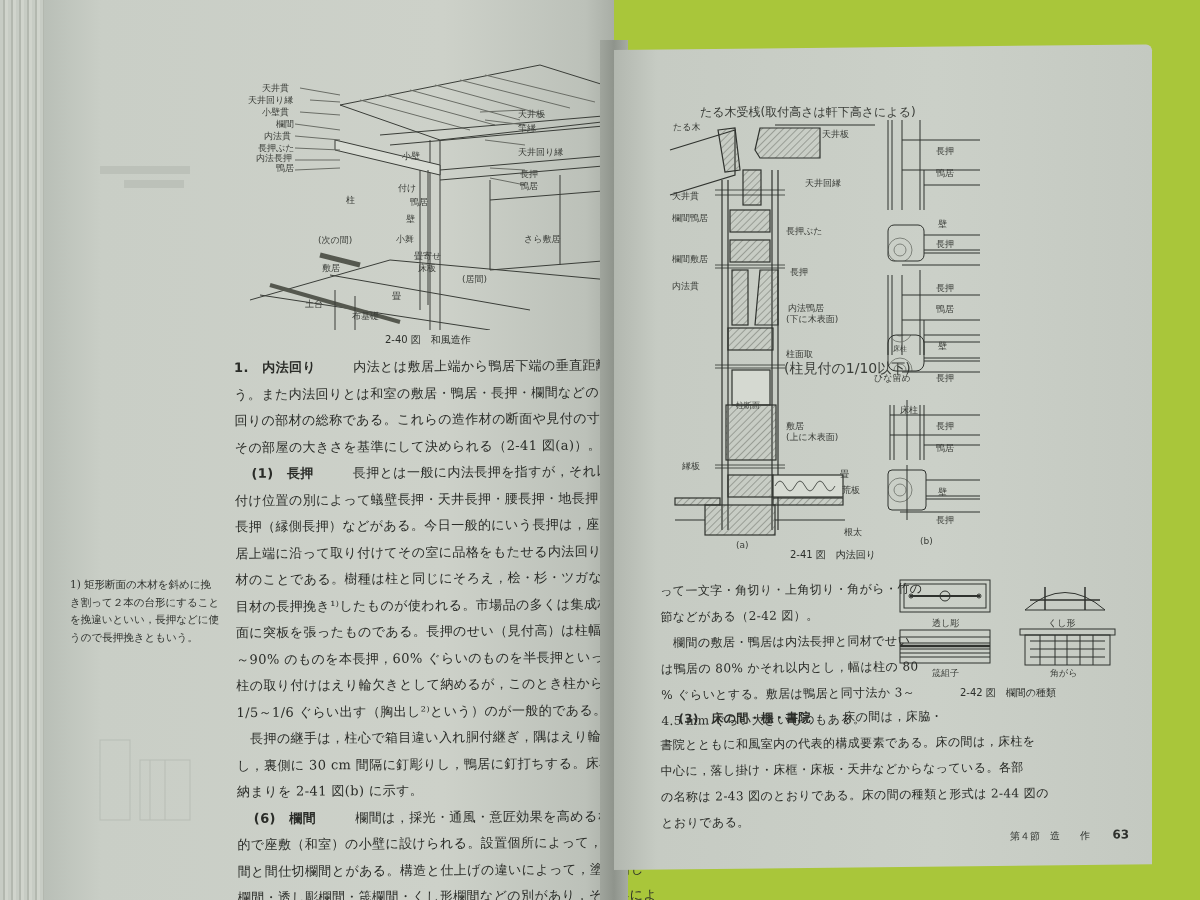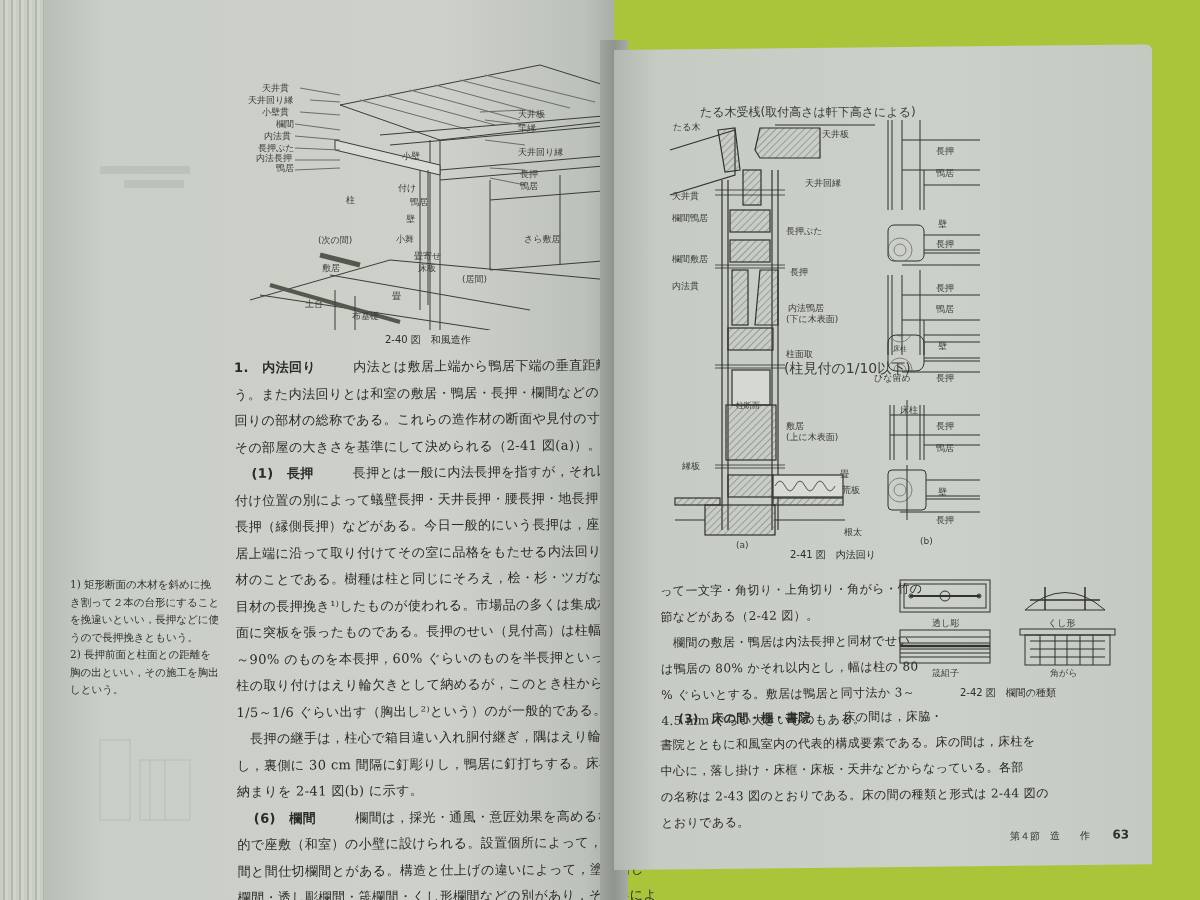--- a/index.html
+++ b/index.html
@@ -163,21 +163,20 @@
     <span style="display:inline-block;width:30px"></span>
     <span>欄間は，採光・通風・意匠効果を高めるなどの目</span>
   </p>
   <p>的で座敷（和室）の小壁に設けられる。設置個所によって，縁側欄</p>
   <p>間と間仕切欄間とがある。構造と仕上げの違いによって，塗り回し</p>
   <p>欄間・透し彫欄間・筬欄間・くし形欄間などの別があり，その形によ</p>
 </div>
 
 <div class="sidenote">
   <p>1) 矩形断面の木材を斜めに挽き割って２本の台形にすることを挽違いといい，長押などに使うので長押挽きともいう。</p>
-  <p>2) 長押前面と柱面との距離を胸の出といい，その施工を胸出しという。</p>
 </div>
 
 <svg class="fig" style="left:90px;top:730px" width="110" height="100">
   <g stroke="#b8bdb5" fill="none">
     <rect x="10" y="10" width="30" height="80"></rect>
     <rect x="50" y="30" width="50" height="60"></rect>
     <path d="M60 30 L60 90 M75 30 L75 90"></path>
   </g>
 </svg>
 

